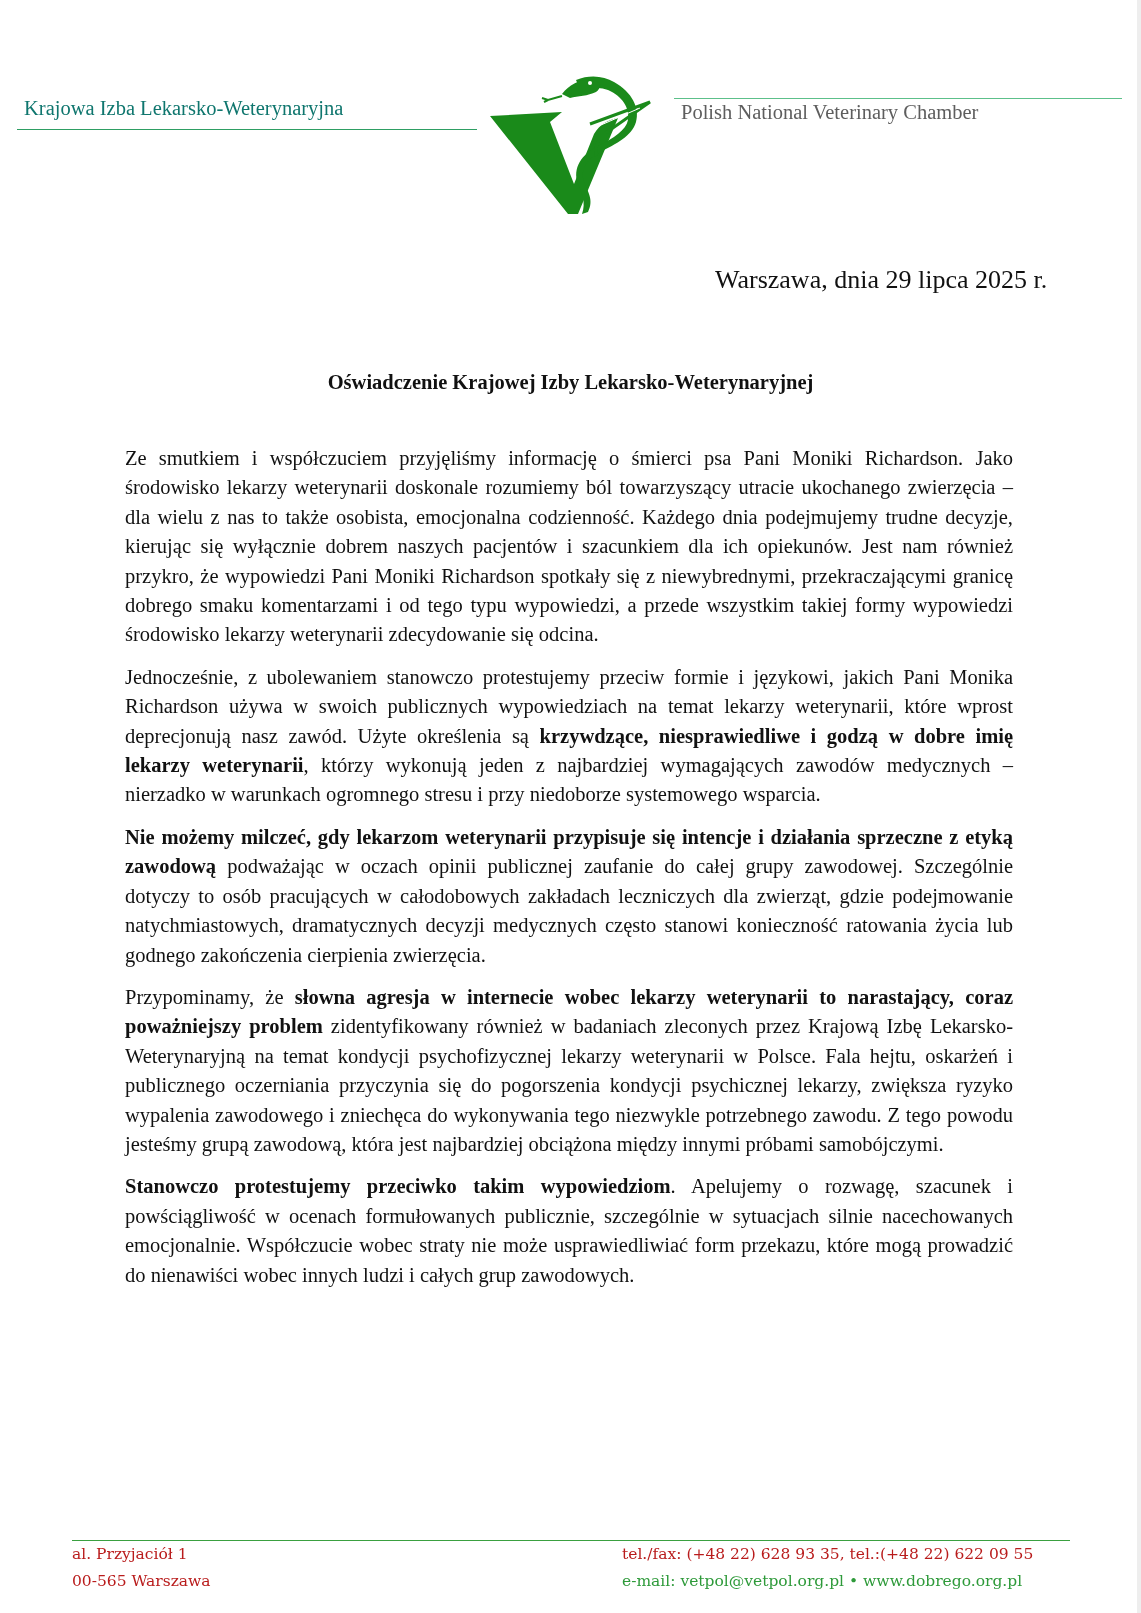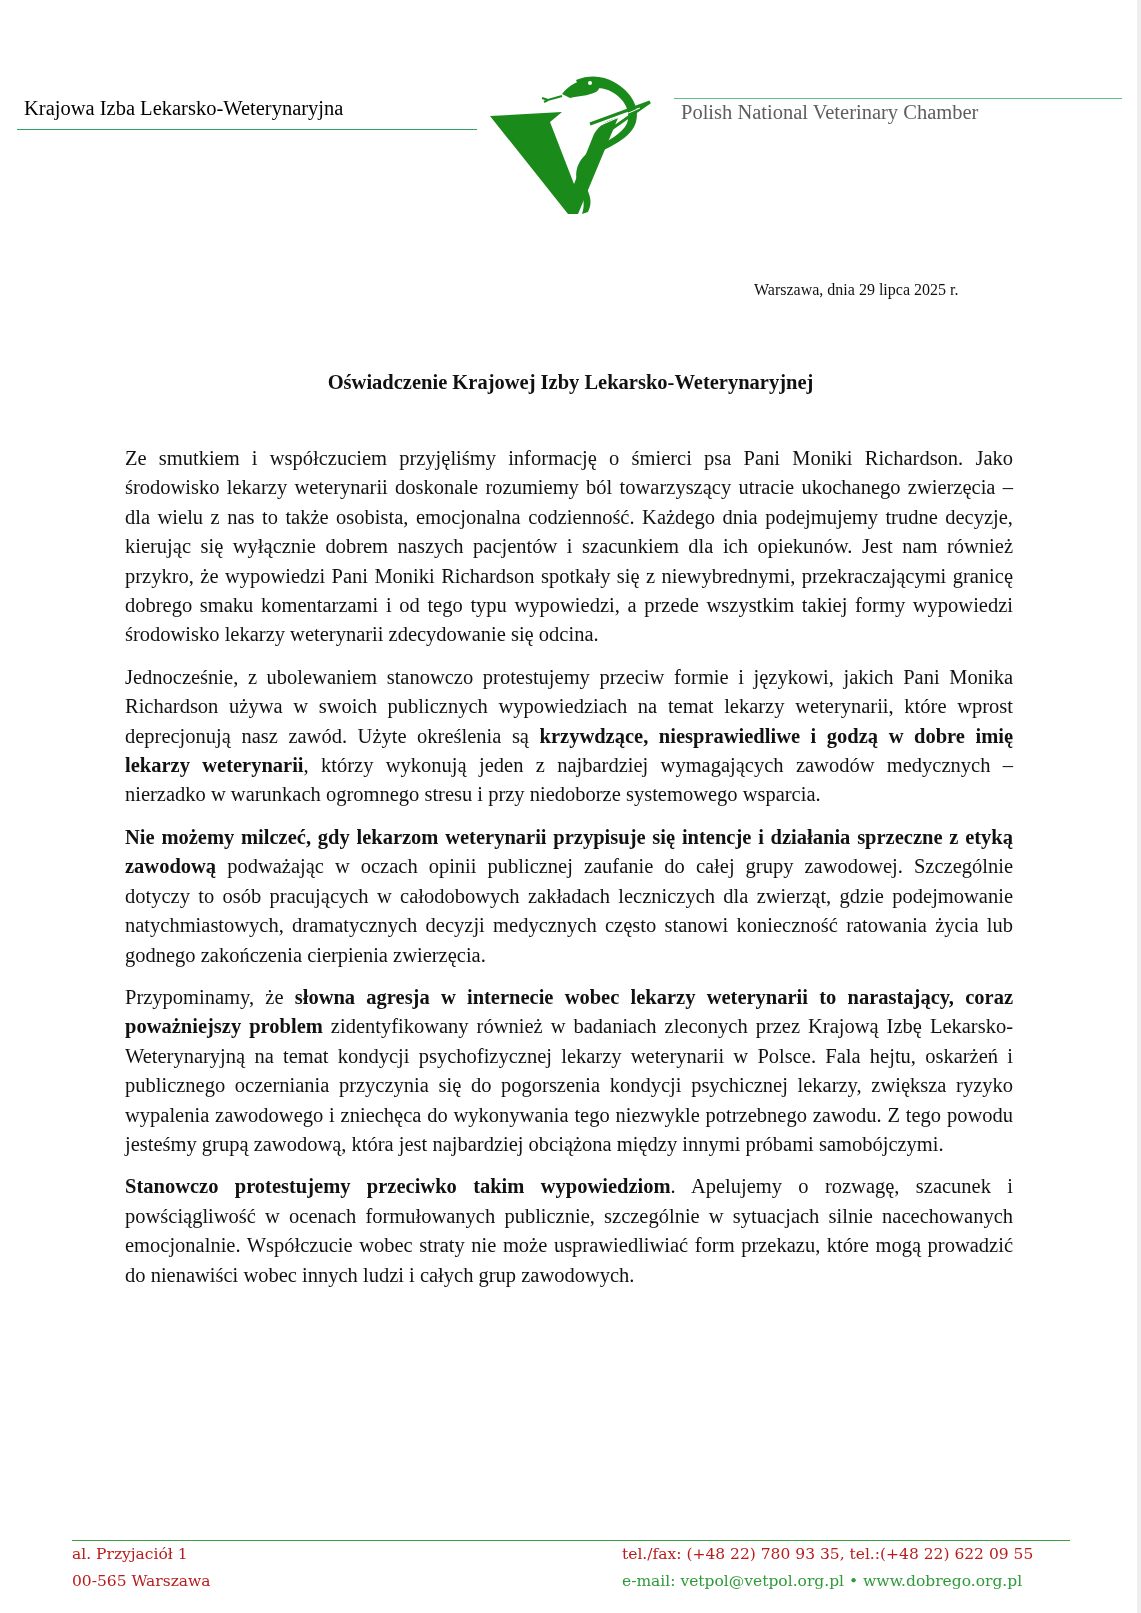--- a/index.html
+++ b/index.html
@@ -22,21 +22,21 @@
       width: 4px;
       height: 1613px;
       background: #eeeeee;
     }
     
     .hdr-left {
       position: absolute;
       left: 24px;
       top: 97px;
       font-size: 20.5px;
-      color: #000000;
+      color: #0f766e;
       white-space: nowrap;
     }
     .hdr-left-line {
       position: absolute;
       left: 17px;
       top: 129px;
       width: 460px;
       height: 1px;
       background: #2e9e63;
     }
@@ -60,24 +60,23 @@
       position: absolute;
       left: 490px;
       top: 74px;
       width: 170px;
       height: 150px;
     }
     
     .date {
       position: absolute;
       left: 715px;
-      top: 281px;
-      font-size: 16px;
+      top: 265px;
+      font-size: 26px;
       white-space: nowrap;
-      margin-left: 39px;
     }
     
     .title {
       position: absolute;
       left: 0;
       width: 1141px;
       text-align: center;
       font-weight: bold;
       font-size: 20.5px;
       line-height: 30px;
@@ -157,18 +156,18 @@
   <p>Ze smutkiem i współczuciem przyjęliśmy informację o śmierci psa Pani Moniki Richardson. Jako środowisko lekarzy weterynarii doskonale rozumiemy ból towarzyszący utracie ukochanego zwierzęcia – dla wielu z nas to także osobista, emocjonalna codzienność. Każdego dnia podejmujemy trudne decyzje, kierując się wyłącznie dobrem naszych pacjentów i szacunkiem dla ich opiekunów. Jest nam również przykro, że wypowiedzi Pani Moniki Richardson spotkały się z niewybrednymi, przekraczającymi granicę dobrego smaku komentarzami i od tego typu wypowiedzi, a przede wszystkim takiej formy wypowiedzi środowisko lekarzy weterynarii zdecydowanie się odcina.</p>
   <p><span>Jednocześnie, z ubolewaniem stanowczo protestujemy przeciw formie i językowi, jakich Pani Monika Richardson używa w swoich publicznych wypowiedziach na temat lekarzy weterynarii, które wprost deprecjonują nasz zawód. Użyte określenia są </span><b>krzywdzące, niesprawiedliwe i godzą w dobre imię lekarzy weterynarii</b><span>, którzy wykonują jeden z najbardziej wymagających zawodów medycznych – nierzadko w warunkach ogromnego stresu i przy niedoborze systemowego wsparcia.</span></p>
   <p><b>Nie możemy milczeć, gdy lekarzom weterynarii przypisuje się intencje i działania sprzeczne z etyką zawodową</b><span> podważając w oczach opinii publicznej zaufanie do całej grupy zawodowej. Szczególnie dotyczy to osób pracujących w całodobowych zakładach leczniczych dla zwierząt, gdzie podejmowanie natychmiastowych, dramatycznych decyzji medycznych często stanowi konieczność ratowania życia lub godnego zakończenia cierpienia zwierzęcia.</span></p>
   <p><span>Przypominamy, że </span><b>słowna agresja w internecie wobec lekarzy weterynarii to narastający, coraz poważniejszy problem</b><span> zidentyfikowany również w badaniach zleconych przez Krajową Izbę Lekarsko-Weterynaryjną na temat kondycji psychofizycznej lekarzy weterynarii w Polsce. Fala hejtu, oskarżeń i publicznego oczerniania przyczynia się do pogorszenia kondycji psychicznej lekarzy, zwiększa ryzyko wypalenia zawodowego i zniechęca do wykonywania tego niezwykle potrzebnego zawodu. Z tego powodu jesteśmy grupą zawodową, która jest najbardziej obciążona między innymi próbami samobójczymi.</span></p>
   <p><b>Stanowczo protestujemy przeciwko takim wypowiedziom</b><span>. Apelujemy o rozwagę, szacunek i powściągliwość w ocenach formułowanych publicznie, szczególnie w sytuacjach silnie nacechowanych emocjonalnie. Współczucie wobec straty nie może usprawiedliwiać form przekazu, które mogą prowadzić do nienawiści wobec innych ludzi i całych grup zawodowych.</span></p>
 </div>
 
 <div class="footer-line"></div>
 <div class="ftr ftr-addr1">al. Przyjaciół 1</div>
 <div class="ftr ftr-addr2">00-565 Warszawa</div>
-<div class="ftr ftr-tel">tel./fax: (+48 22) 780 93 35, tel.:(+48 22) 622 09 55</div>
+<div class="ftr ftr-tel">tel./fax: (+48 22) 628 93 35, tel.:(+48 22) 622 09 55</div>
 <div class="ftr ftr-mail">
   <span>e-mail: vetpol@vetpol.org.pl</span>
   <span class="bullet">•</span>
   <span>www.dobrego.org.pl</span>
 </div>
 
 </body></html>

